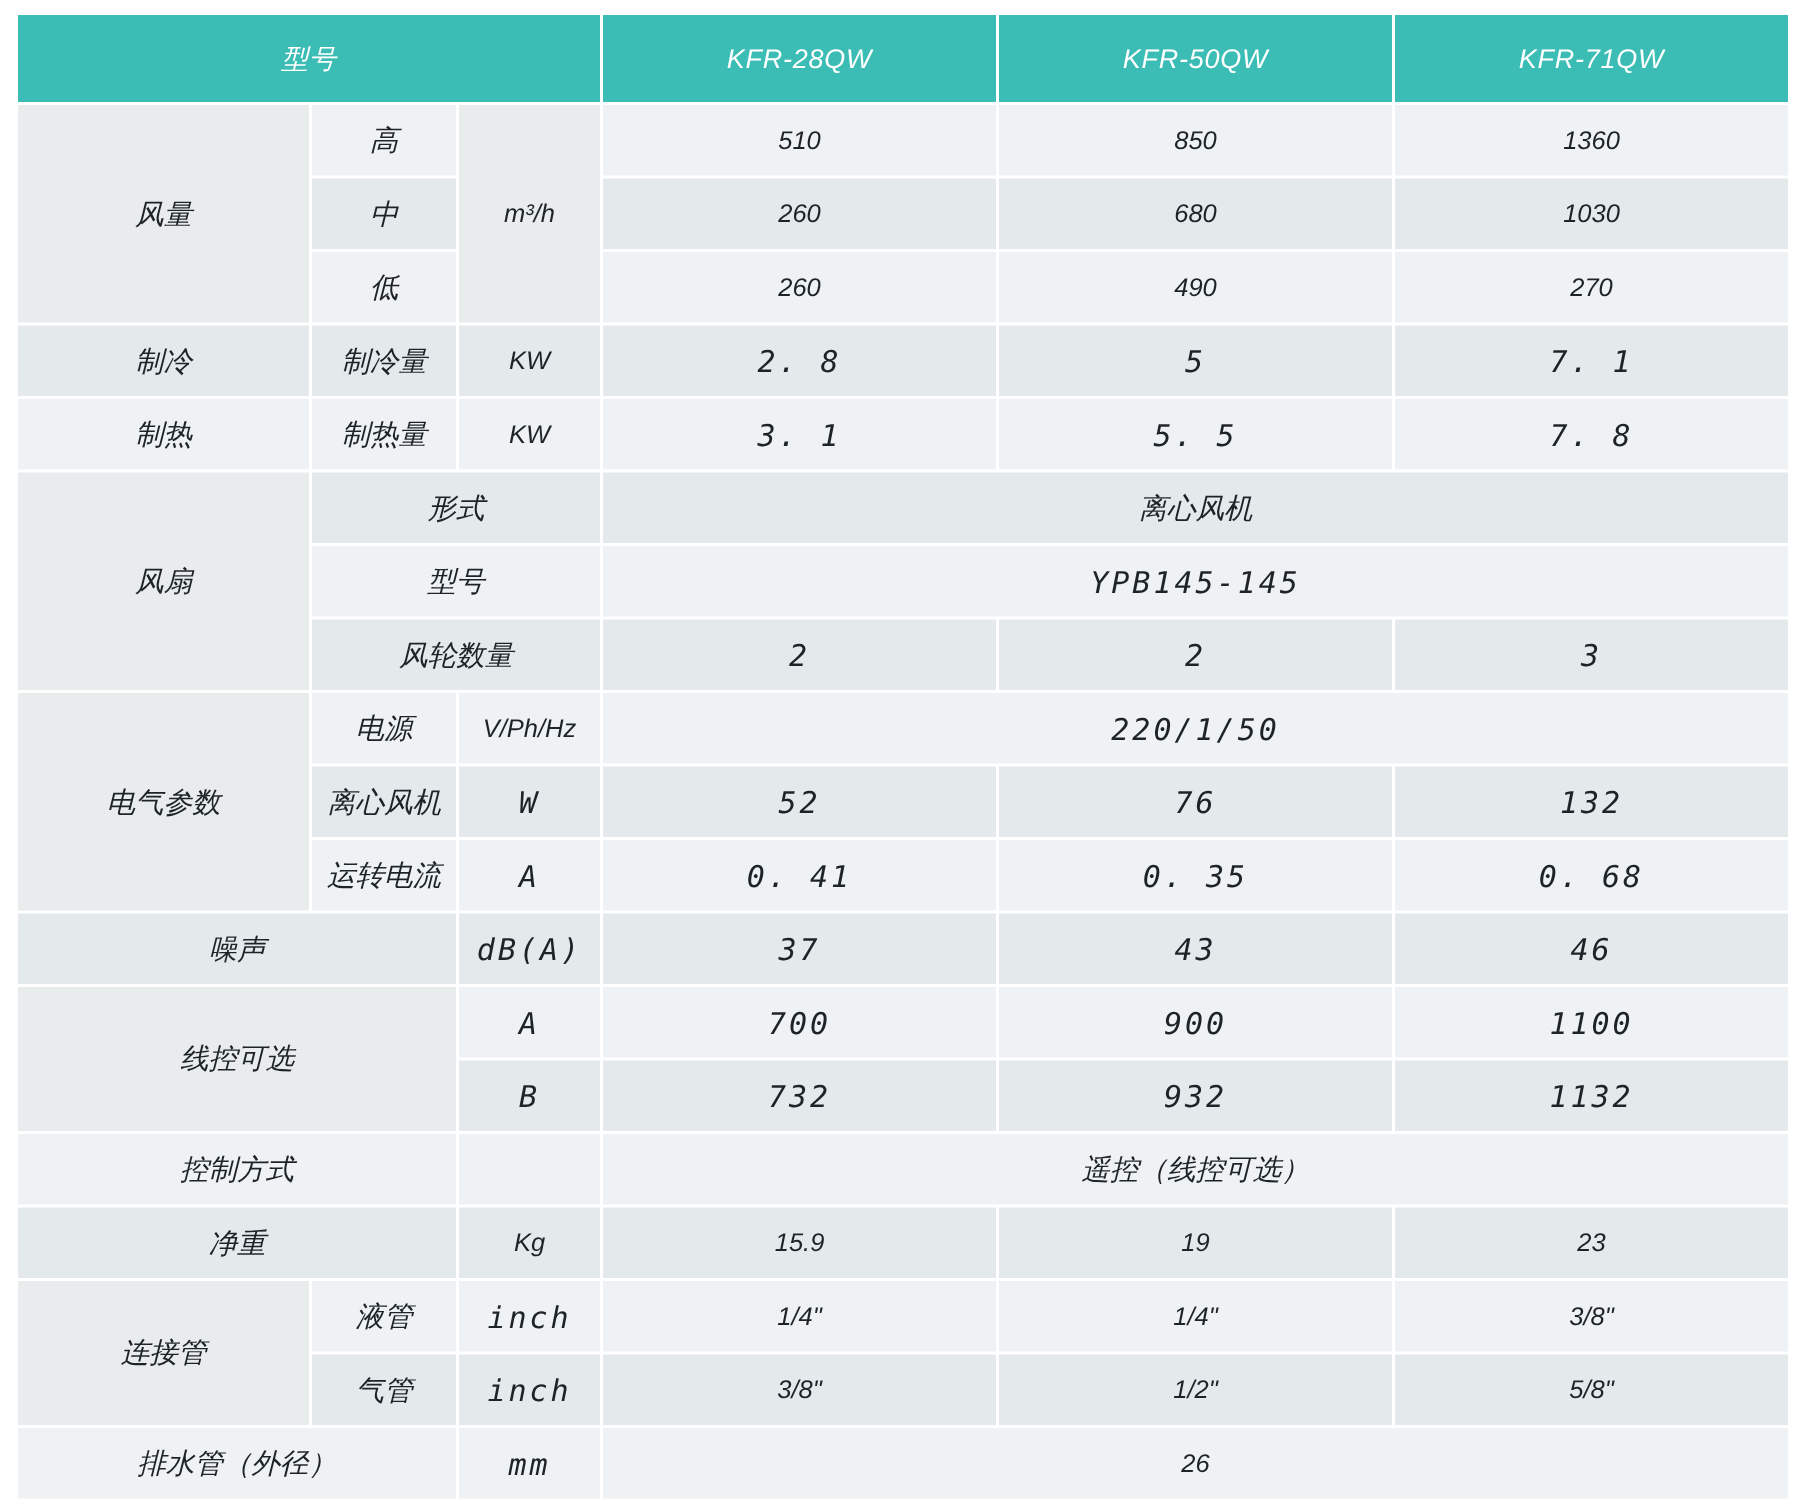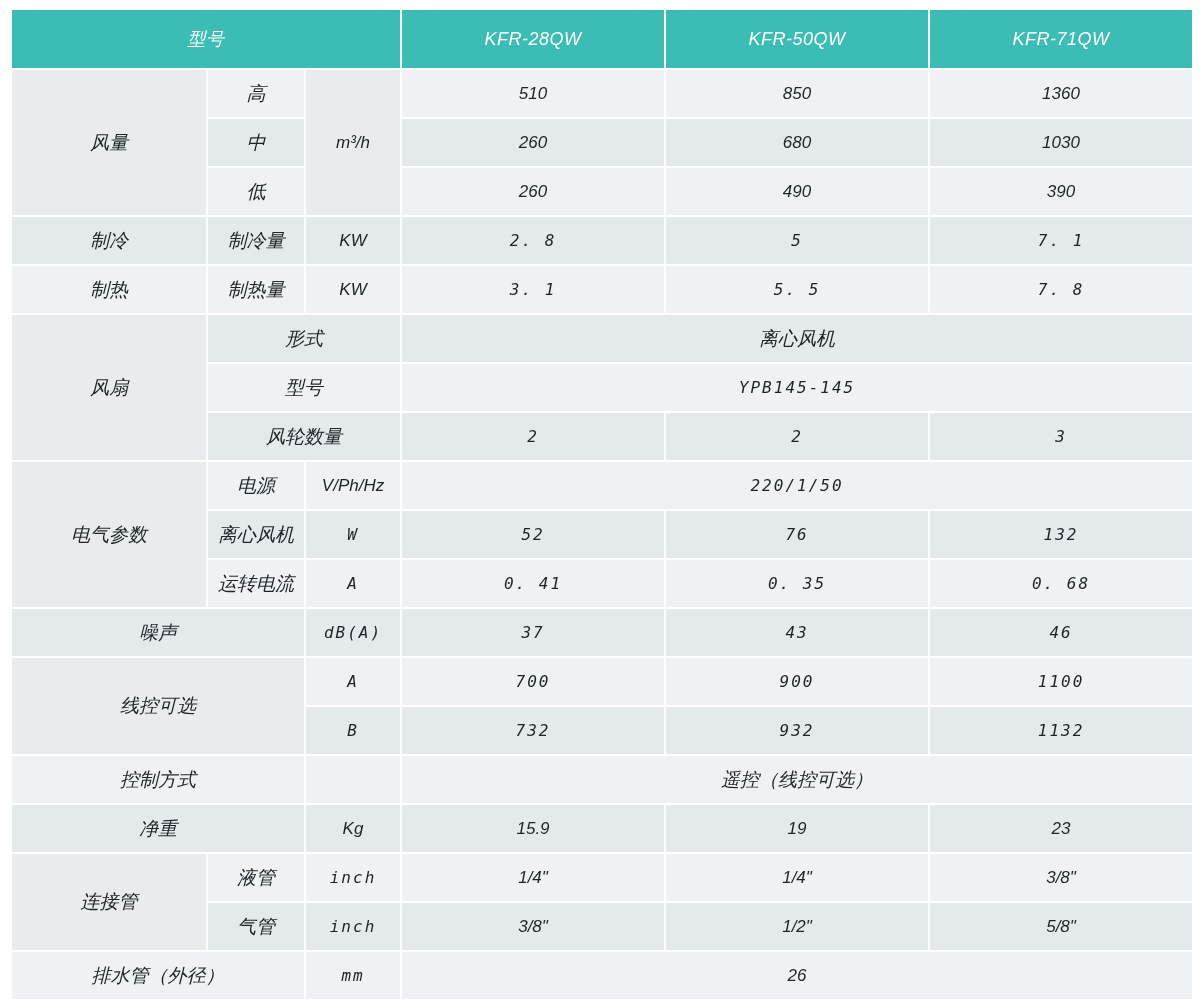--- a/index.html
+++ b/index.html
@@ -11,21 +11,21 @@
   body{font-family:"Liberation Sans","DejaVu Sans",sans-serif;color:var(--text);}
   .page{width:1184px;padding:8px 8px 0 10px;}
   table.spec{border-collapse:separate;border-spacing:2px;table-layout:fixed;width:1184px;background:var(--grid);font-style:italic;}
   th,td{text-align:center;vertical-align:middle;overflow:hidden;padding:0 2px;}
   thead th{background:var(--header_bg);color:var(--header_text);font-size:18px;font-weight:400;height:58px;letter-spacing:0.5px;}
   tbody td{height:47px;font-size:17px;}
   tr.light td{background:var(--row_light);}
   tr.dark td{background:var(--row_dark);}
   tbody td.merged{background:var(--merged_bg);margin-left:16px;}
   td.cjk{font-size:19px;}
-  td.m{font-family:"DejaVu Sans Mono",monospace;font-size:16px;letter-spacing:2px;}
+  td.m{font-family:"DejaVu Sans Mono",monospace;font-size:20px;letter-spacing:2px;}
   td.u{font-size:17px;}
 </style>
 </head>
 <body>
 
 <div class="page">
   <table class="spec">
     <colgroup>
       <col style="width:194px">
         <col style="width:96px">
@@ -54,21 +54,21 @@
       <tr class="dark">
         <td class="cjk">中</td>
         <td>260</td>
         <td>680</td>
         <td>1030</td>
       </tr>
       <tr class="light">
         <td class="cjk">低</td>
         <td>260</td>
         <td>490</td>
-        <td>390</td>
+        <td>270</td>
       </tr>
       <tr class="dark">
         <td class="cjk">制冷</td>
         <td class="cjk">制冷量</td>
         <td class="u">KW</td>
         <td class="m">2. 8</td>
         <td class="m">5</td>
         <td class="m">7. 1</td>
       </tr>
       <tr class="light">

